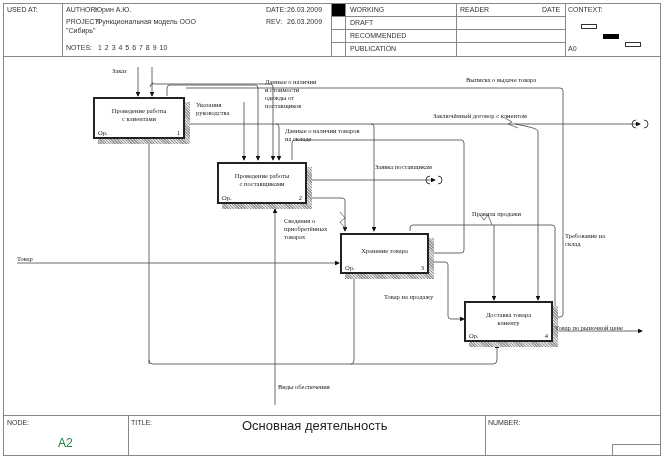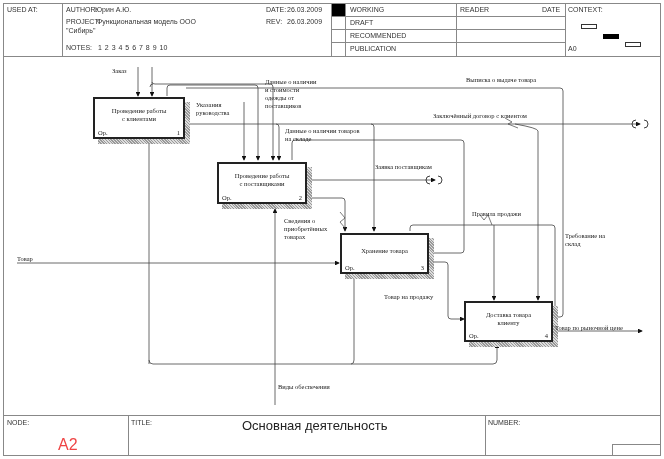--- a/index.html
+++ b/index.html
@@ -6,21 +6,21 @@
   body { width:664px; height:459px; position:relative; overflow:hidden; font-family:"Liberation Sans", sans-serif; color:#222; }
   .frame { position:absolute; left:0; top:0; width:664px; height:459px; }
   .hdr { position:absolute; font-family:"Liberation Sans", sans-serif; font-size:7px; color:#333; white-space:nowrap; }
   .diag-text { position:absolute; font-family:"Liberation Serif", serif; font-size:6.5px; color:#222; line-height:8px; white-space:nowrap; }
   .box { position:absolute; background:#fff; border:2px solid #222; box-sizing:border-box; }
   .box-title { position:absolute; left:0; right:0; top:8px; text-align:center; font-family:"Liberation Serif", serif; font-size:6.5px; line-height:8px; color:#222; }
   .box-op { position:absolute; left:3px; bottom:1px; font-family:"Liberation Serif", serif; font-size:6.5px; color:#222; }
   .box-num { position:absolute; right:3px; bottom:1px; font-family:"Liberation Serif", serif; font-size:6.5px; color:#222; }
   .shadow-block { position:absolute; background-image: repeating-linear-gradient(45deg,#999 0 1px,#ddd 1px 2px); }
   .title-main { position:absolute; font-family:"Liberation Sans", sans-serif; font-size:13px; color:#222;text-align:right; }
-  .node-val { position:absolute; font-family:"Liberation Sans", sans-serif; font-size:16px; color:#ef4444; }
+  .node-val { position:absolute; font-family:"Liberation Sans", sans-serif; font-size:12px; color:#15803d; }
 </style>
 </head>
 <body>
 
 <svg class="frame" width="664" height="459" viewBox="0 0 664 459">
 
   <rect x="3.5" y="3.5" width="657" height="53" fill="none" stroke="#888" stroke-width="1"></rect>
   <line x1="62.5" y1="3.5" x2="62.5" y2="56.5" stroke="#888"></line>
   <line x1="331.5" y1="3.5" x2="331.5" y2="56.5" stroke="#888"></line>
   <line x1="345.5" y1="3.5" x2="345.5" y2="56.5" stroke="#888"></line>

